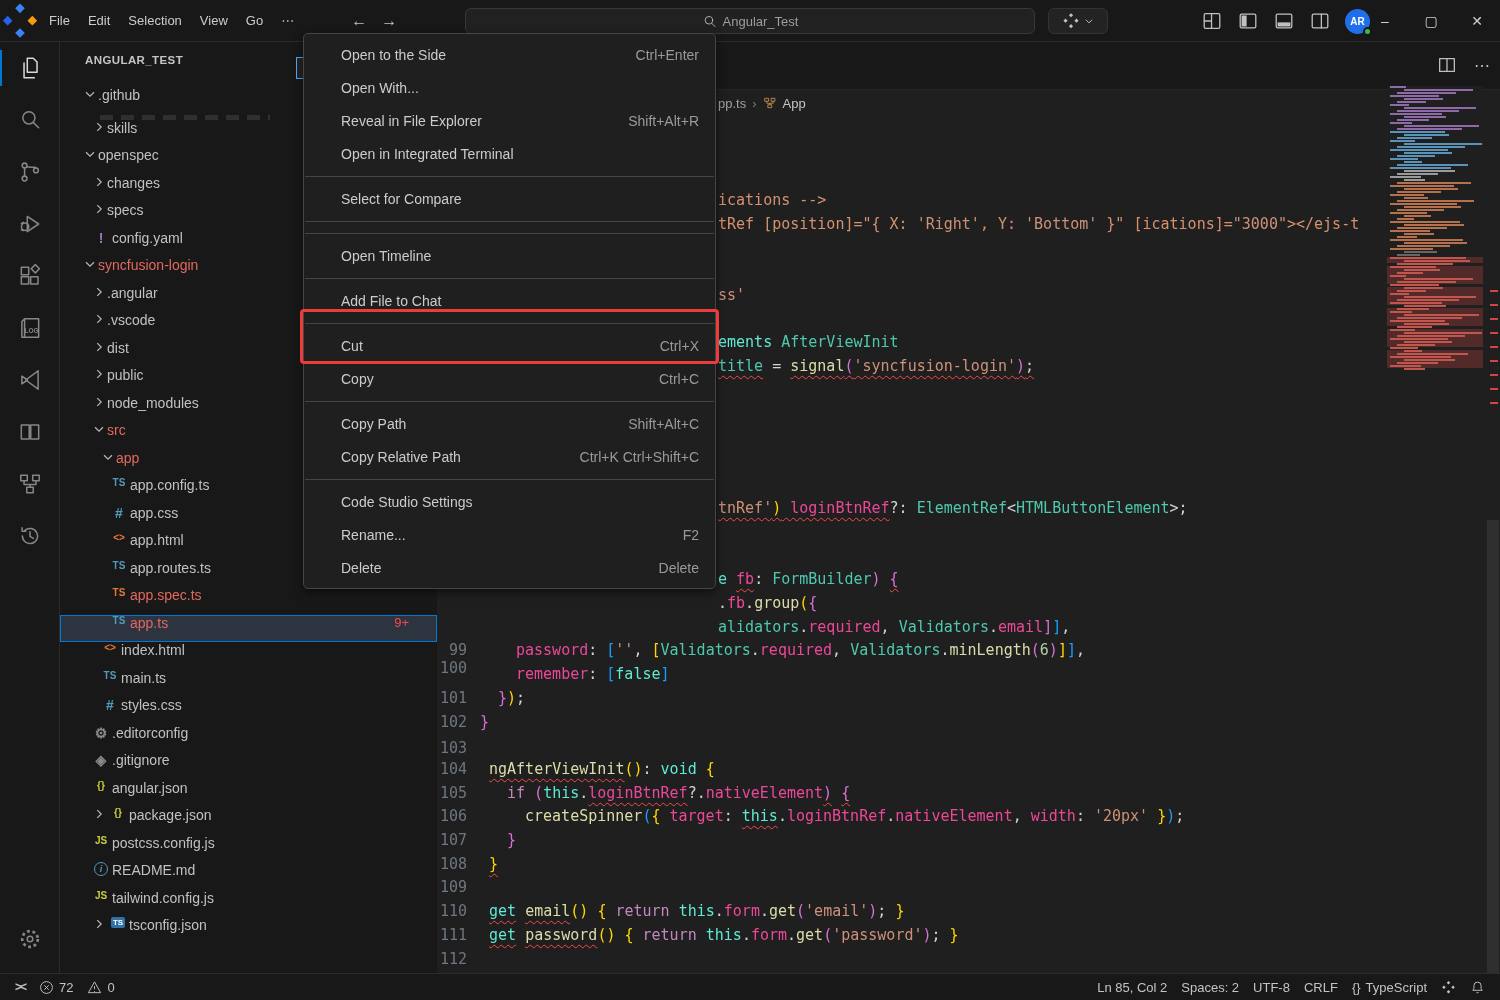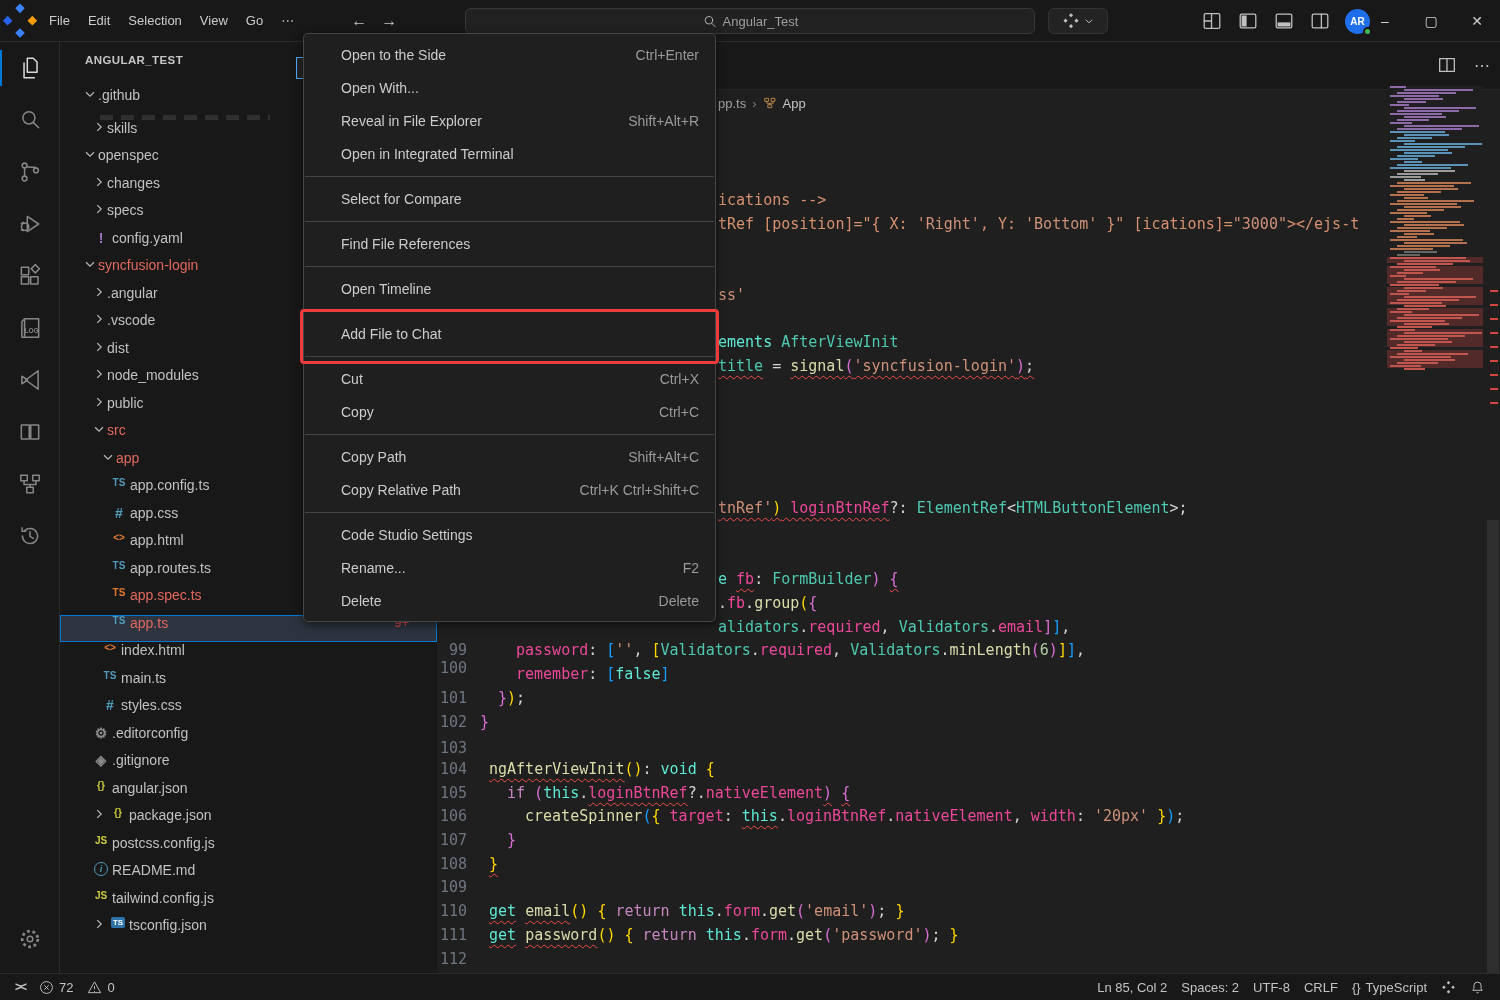--- a/index.html
+++ b/index.html
@@ -347,29 +347,29 @@
             </svg>
           </span>
           <span>dist</span>
         </div>
         <div class="row" style="padding-left: 30px;">
           <span class="twisty">
             <svg viewBox="0 0 16 16">
               <path fill="none" stroke="currentColor" stroke-width="1.4" d="M6 3.5 10.5 8 6 12.5"></path>
             </svg>
           </span>
+          <span>public</span>
+        </div>
+        <div class="row" style="padding-left: 30px;">
+          <span class="twisty">
+            <svg viewBox="0 0 16 16">
+              <path fill="none" stroke="currentColor" stroke-width="1.4" d="M6 3.5 10.5 8 6 12.5"></path>
+            </svg>
+          </span>
           <span>node_modules</span>
-        </div>
-        <div class="row" style="padding-left: 30px;">
-          <span class="twisty">
-            <svg viewBox="0 0 16 16">
-              <path fill="none" stroke="currentColor" stroke-width="1.4" d="M6 3.5 10.5 8 6 12.5"></path>
-            </svg>
-          </span>
-          <span>public</span>
         </div>
         <div class="row" style="padding-left: 30px;">
           <span class="twisty">
             <svg viewBox="0 0 16 16">
               <path fill="none" stroke="currentColor" stroke-width="1.4" d="M3.5 6 8 10.5 12.5 6"></path>
             </svg>
           </span>
           <span style="color: rgb(226, 105, 94);">src</span>
         </div>
         <div class="row" style="padding-left: 39px;">
@@ -843,23 +843,20 @@
         <span class="sc">Shift+Alt+R</span>
       </div>
       <div class="cm-item">
         <span>Open in Integrated Terminal</span>
       </div>
       <div class="cm-sep"></div>
       <div class="cm-item">
         <span>Select for Compare</span>
       </div>
       <div class="cm-sep"></div>
-      <div class="cm-item">
-        <span>Find File References</span>
-      </div>
       <div class="cm-sep"></div>
       <div class="cm-item">
         <span>Open Timeline</span>
       </div>
       <div class="cm-sep"></div>
       <div class="cm-item">
         <span>Add File to Chat</span>
       </div>
       <div class="cm-sep"></div>
       <div class="cm-item">

